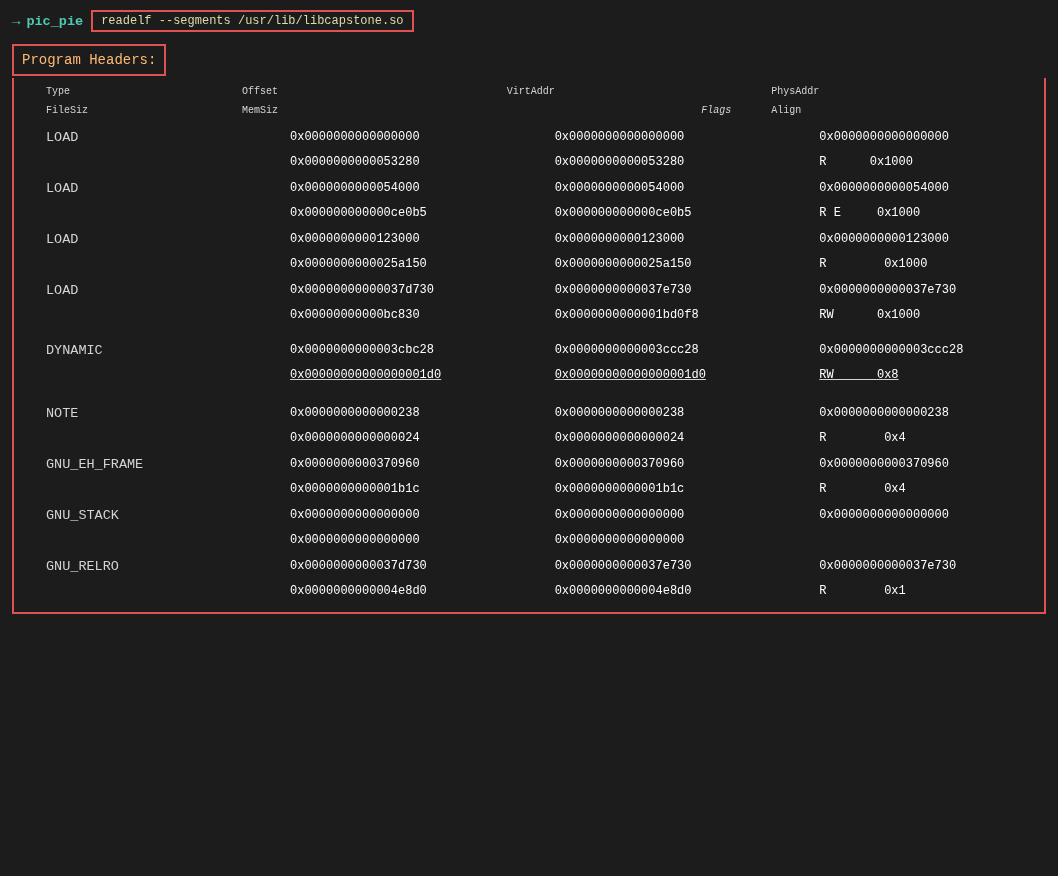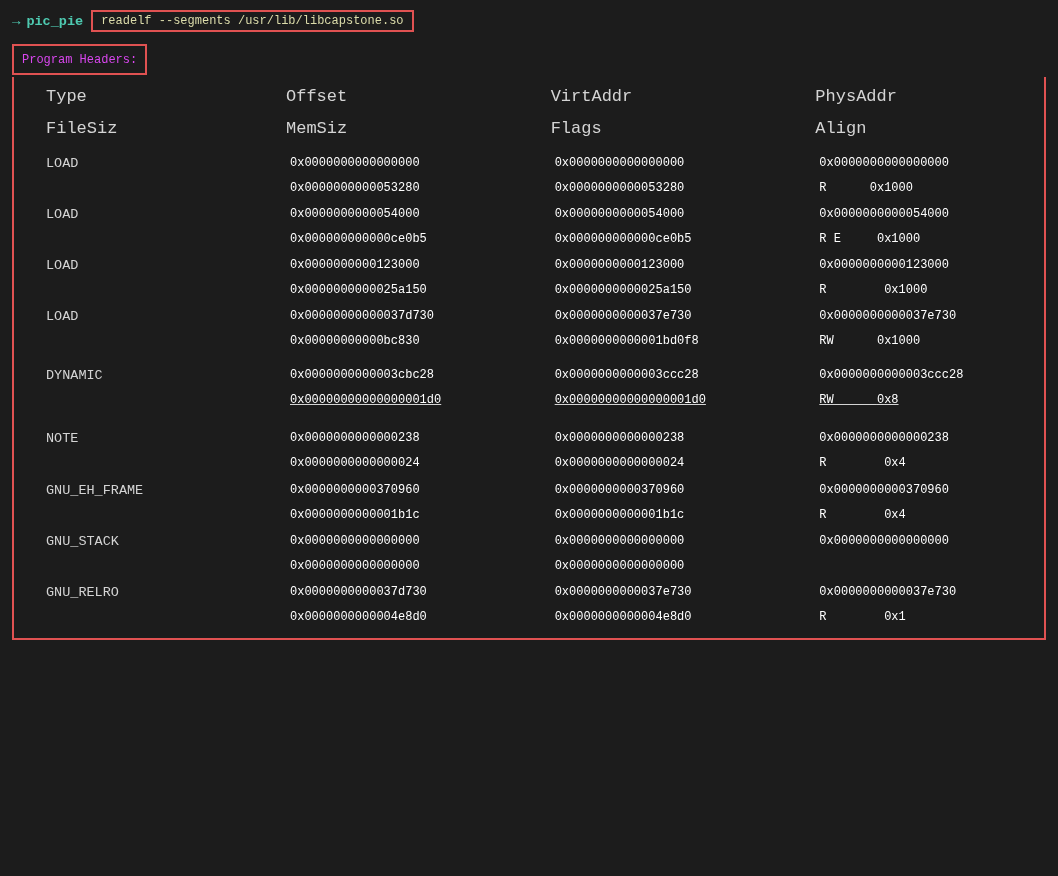--- a/index.html
+++ b/index.html
@@ -60,38 +60,37 @@
     }
 
     .program-headers-section {
       border: 2px solid #e05252;
       padding: 6px 8px;
       display: inline-block;
       margin-bottom: 2px;
     }
 
     .ph-label {
-      color: #d946ef;
-      font-size: 12px;
+      color: #fdba74;
+      font-size: 14px;
     }
 
     .table-container {
       border: 2px solid #e05252;
       border-top: none;
       padding: 4px 8px 6px 8px;
       margin-top: 0;
     }
 
     .col-header-row {
       display: grid;
       grid-template-columns: 220px 1fr 1fr 1fr;
       color: #d4d4d4;
       line-height: 1.9;
-      font-size: 17px;
-      gap: 44px;
+      font-size: 10px;
     }
 
     .data-row-group {
       margin-bottom: 2px;
     }
 
     .data-row {
       display: grid;
       grid-template-columns: 220px 1fr 1fr 1fr;
       color: #d4d4d4;
@@ -139,21 +138,21 @@
     <div class="col-header-row">
       <span class="header-indent">Type</span>
       <span>Offset</span>
       <span>VirtAddr</span>
       <span>PhysAddr</span>
     </div>
 
     <div class="col-header-row" style="margin-bottom:6px;">
       <span class="header-indent">FileSiz</span>
       <span>MemSiz</span>
-      <span style="padding-right:40px;">Flags</span>
+      <span style="text-align:right; padding-right:40px;font-style:italic;">Flags</span>
       <span>Align</span>
     </div>
 
     <div class="data-row-group">
       <div class="data-row">
         <span class="type-cell header-indent">LOAD</span>
         <span class="hex-cell">0x0000000000000000</span>
         <span class="hex-cell">0x0000000000000000</span>
         <span class="hex-cell">0x0000000000000000</span>
       </div>

